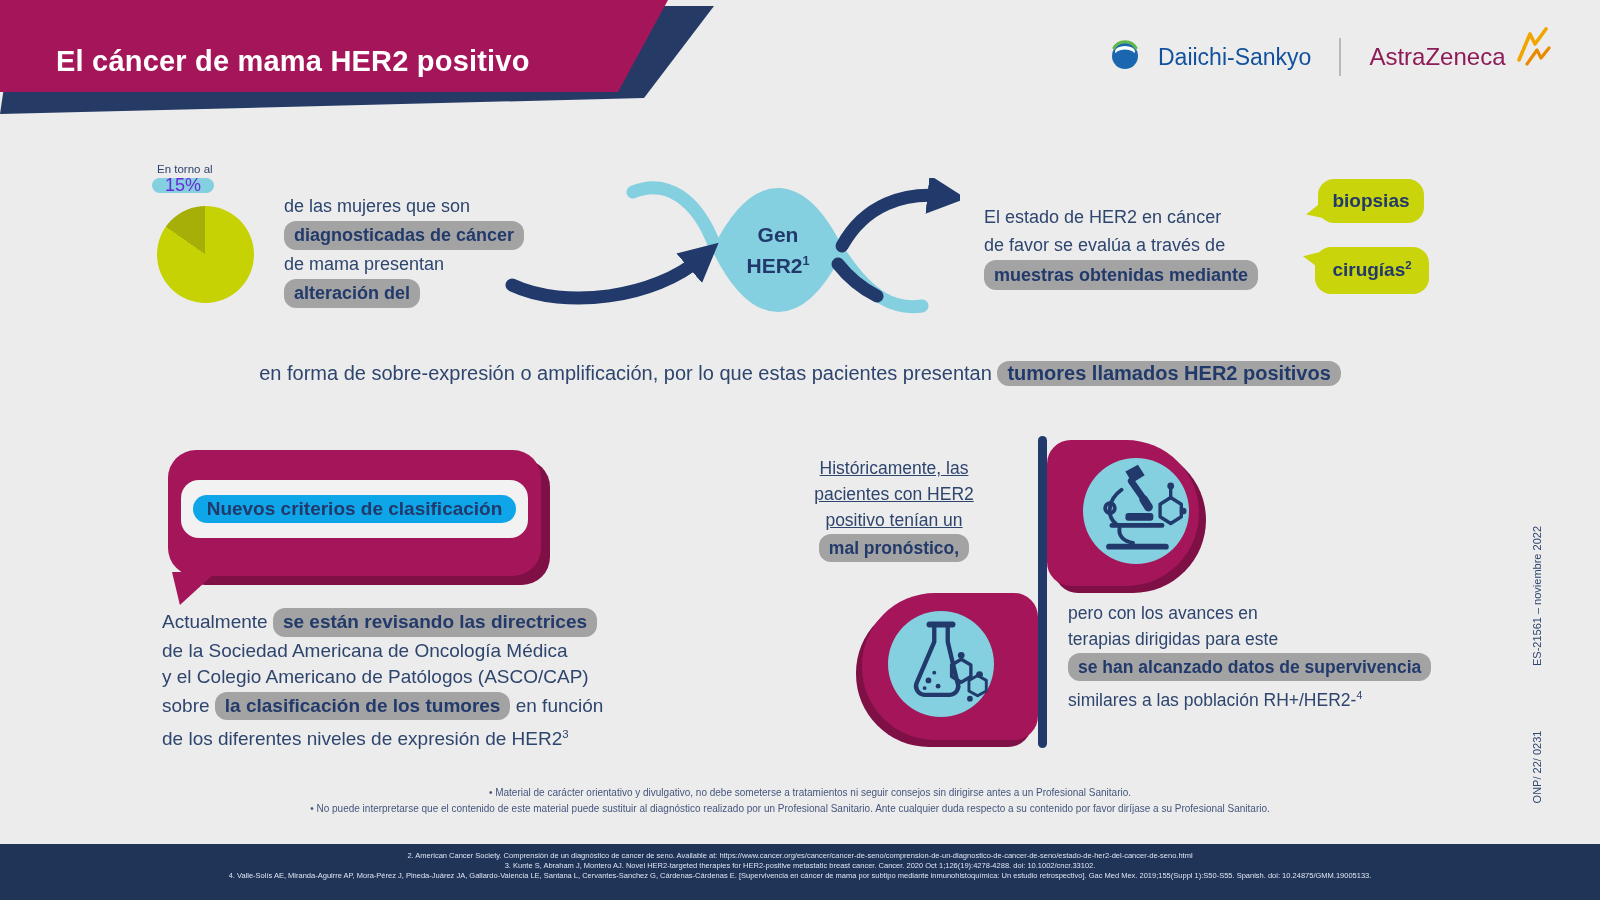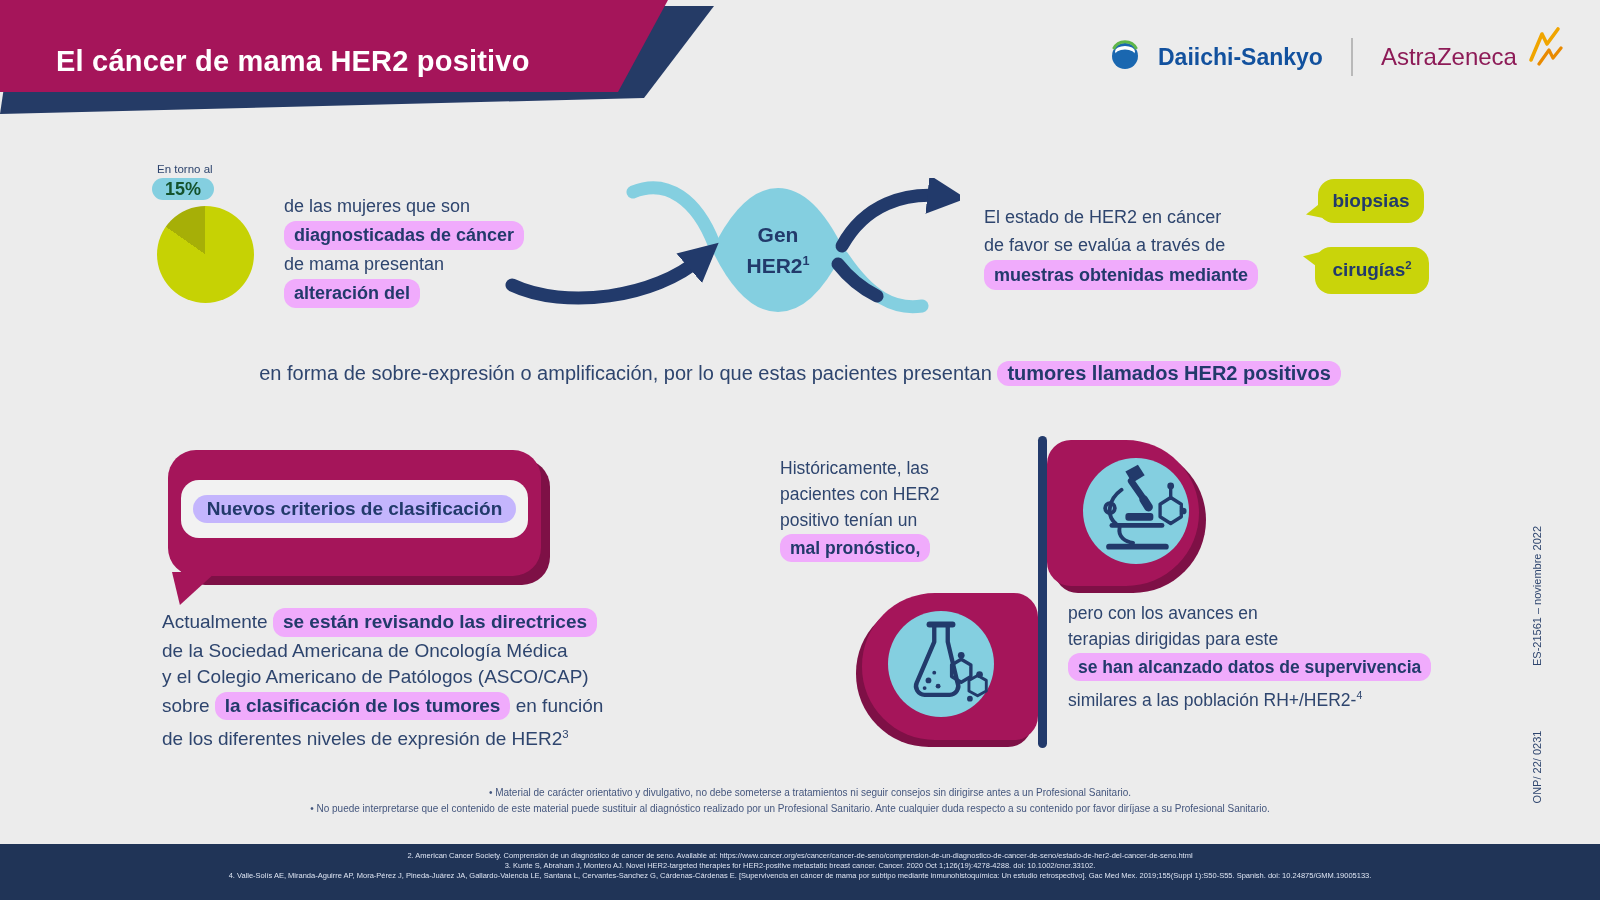--- a/index.html
+++ b/index.html
@@ -2,33 +2,33 @@
 <html><head>
 <meta charset="utf-8">
 <style>
   html,body{margin:0;padding:0;}
   body{width:1600px;height:900px;position:relative;background:#ECECEC;
        font-family:"Liberation Sans",sans-serif;color:#2E456E;overflow:hidden;}
   
   #header-svg{position:absolute;left:0;top:0;}
   .page-title{position:absolute;left:56px;top:27px;font-size:29px;font-weight:bold;color:#FFFFFF;letter-spacing:.2px;margin-top:18px;}
   .logo-row{position:absolute;left:1108px;top:38px;display:flex;align-items:center;gap:16px;}
-  .daiichi-label{font-size:23px;color:#12519E;font-weight:700;}
+  .daiichi-label{font-size:23px;color:#12519E;font-weight:400;}
   .az-label{font-size:24px;color:#8D1B57;font-weight:500;}
   .logo-divider{width:2px;height:38px;background:#B9B9B9;margin:0 12px;}
   
-  .hl{display:inline-block;background:#f0abfc;color:#223A6B;font-weight:bold;
+  .hl{display:inline-block;background:#a3a3a3;color:#223A6B;font-weight:bold;
       border-radius:12px;padding:1px 10px;margin:1px 0;}
-  .hl-blue{display:inline-block;background:#c4b5fd;color:#223A6B;font-weight:bold;
+  .hl-blue{display:inline-block;background:#0ea5e9;color:#223A6B;font-weight:bold;
       border-radius:14px;padding:3px 14px;}
   
   .stat-kicker{position:absolute;left:157px;top:163px;font-size:11.5px;}
-  .stat-pill{position:absolute;left:152px;top:178px;width:62px;height:22px;background:#84CFE0;
+  .stat-pill{position:absolute;left:152px;top:178px;width:62px;height:15px;background:#84CFE0;
       border-radius:13px;display:flex;align-items:center;justify-content:center;
-      font-size:18px;font-weight:bold;color:#14532d;}
+      font-size:18px;font-weight:normal;color:#6d28d9;}
   .pie{position:absolute;left:157px;top:206px;width:97px;height:97px;border-radius:50%;
       background:conic-gradient(#C6D204 0deg 305deg,#A6AF07 305deg 360deg);}
   .intro-text{position:absolute;left:284px;top:193px;font-size:18px;line-height:27px;}
   
   #helix{position:absolute;left:505px;top:178px;}
   .gene-label{position:absolute;left:698px;top:221px;width:160px;text-align:center;
       font-size:21px;font-weight:bold;line-height:27px;color:#223A6B;}
   
   .eval-text{position:absolute;left:984px;top:203px;font-size:18px;line-height:28px;}
   .sample-pill{position:absolute;background:#C9D40A;border-radius:16px;display:flex;
@@ -44,22 +44,22 @@
   .bubble{position:absolute;left:168px;top:450px;width:373px;height:126px;background:#A5155A;
       border-radius:28px;box-shadow:9px 9px 0 #7E1046;}
   .bubble-inner{position:absolute;left:13px;top:30px;right:13px;height:58px;background:#F2F2F2;
       border-radius:18px;display:flex;align-items:center;justify-content:center;}
   .bubble-tail{position:absolute;left:172px;top:572px;width:44px;height:33px;background:#A5155A;
       clip-path:polygon(0 0,100% 0,18% 100%);}
   .bubble-inner .hl-blue{font-size:19px;}
   
   .guidelines{position:absolute;left:162px;top:607px;font-size:19px;line-height:26.5px;}
   
-  .history-text{position:absolute;left:780px;top:455px;width:228px;text-align:left;
-      font-size:17.5px;line-height:26px;}
+  .history-text{position:absolute;left:780px;top:455px;width:228px;text-align:center;
+      font-size:17.5px;line-height:26px;text-decoration:underline;}
   .v-line{position:absolute;left:1038px;top:436px;width:9px;height:312px;background:#223A6B;border-radius:5px;}
   .capsule{position:absolute;background:#A5155A;}
   #capsule-micro{left:1047px;top:440px;width:152px;height:146px;border-radius:24px 73px 73px 24px;
       box-shadow:7px 7px 0 #7E1046;}
   #capsule-flask{left:862px;top:593px;width:176px;height:147px;border-radius:73px 24px 24px 73px;
       box-shadow:-6px 7px 0 #7E1046;}
   .icon-circle{position:absolute;width:106px;height:106px;border-radius:50%;background:#84CFE0;
       display:flex;align-items:center;justify-content:center;overflow:visible;}
   #capsule-micro .icon-circle{left:36px;top:18px;}
   #capsule-flask .icon-circle{left:26px;top:18px;}

